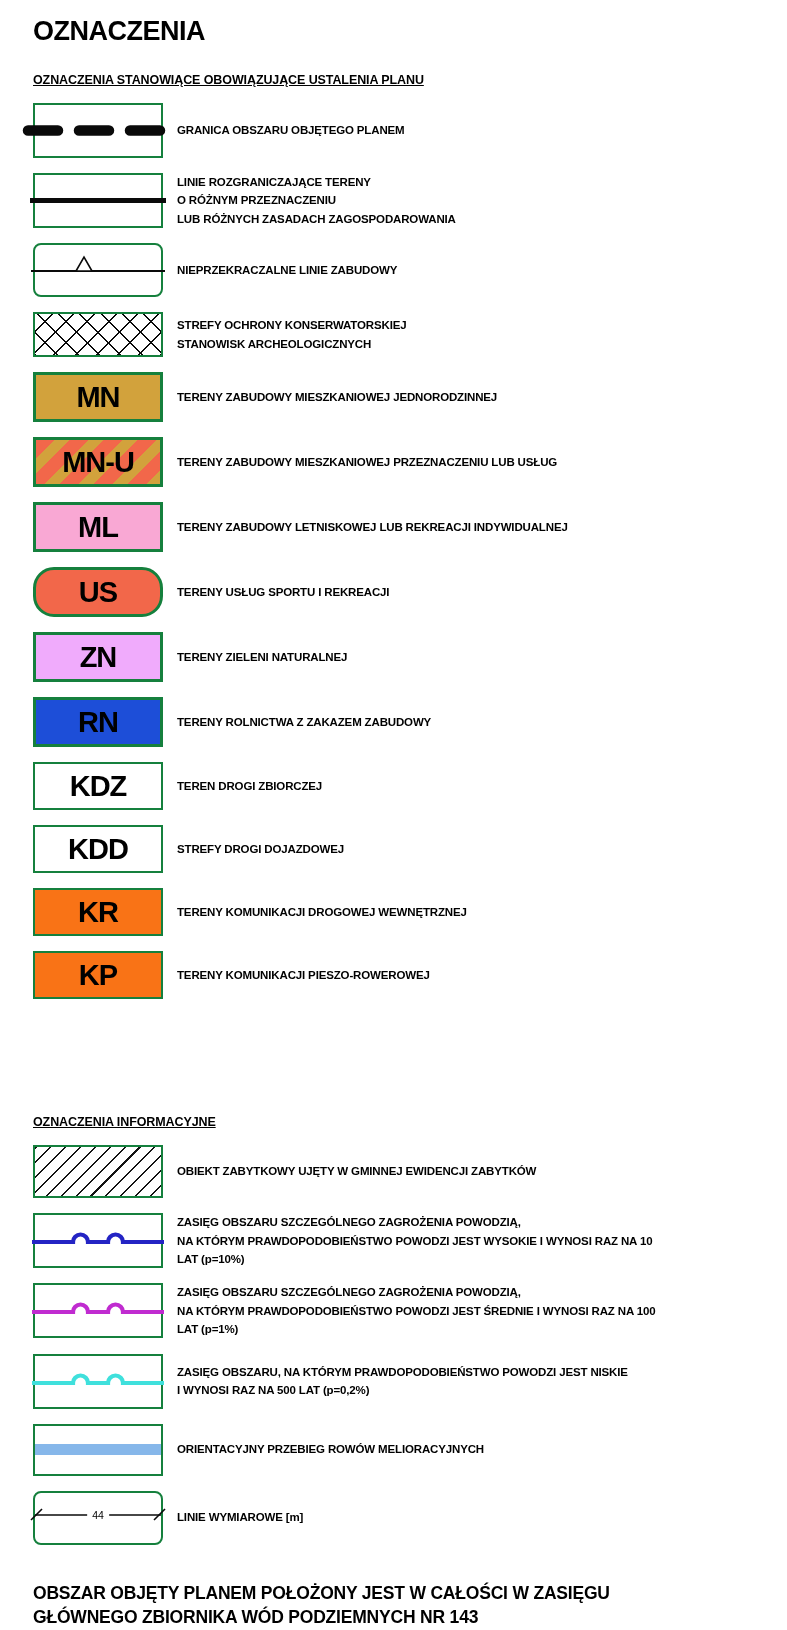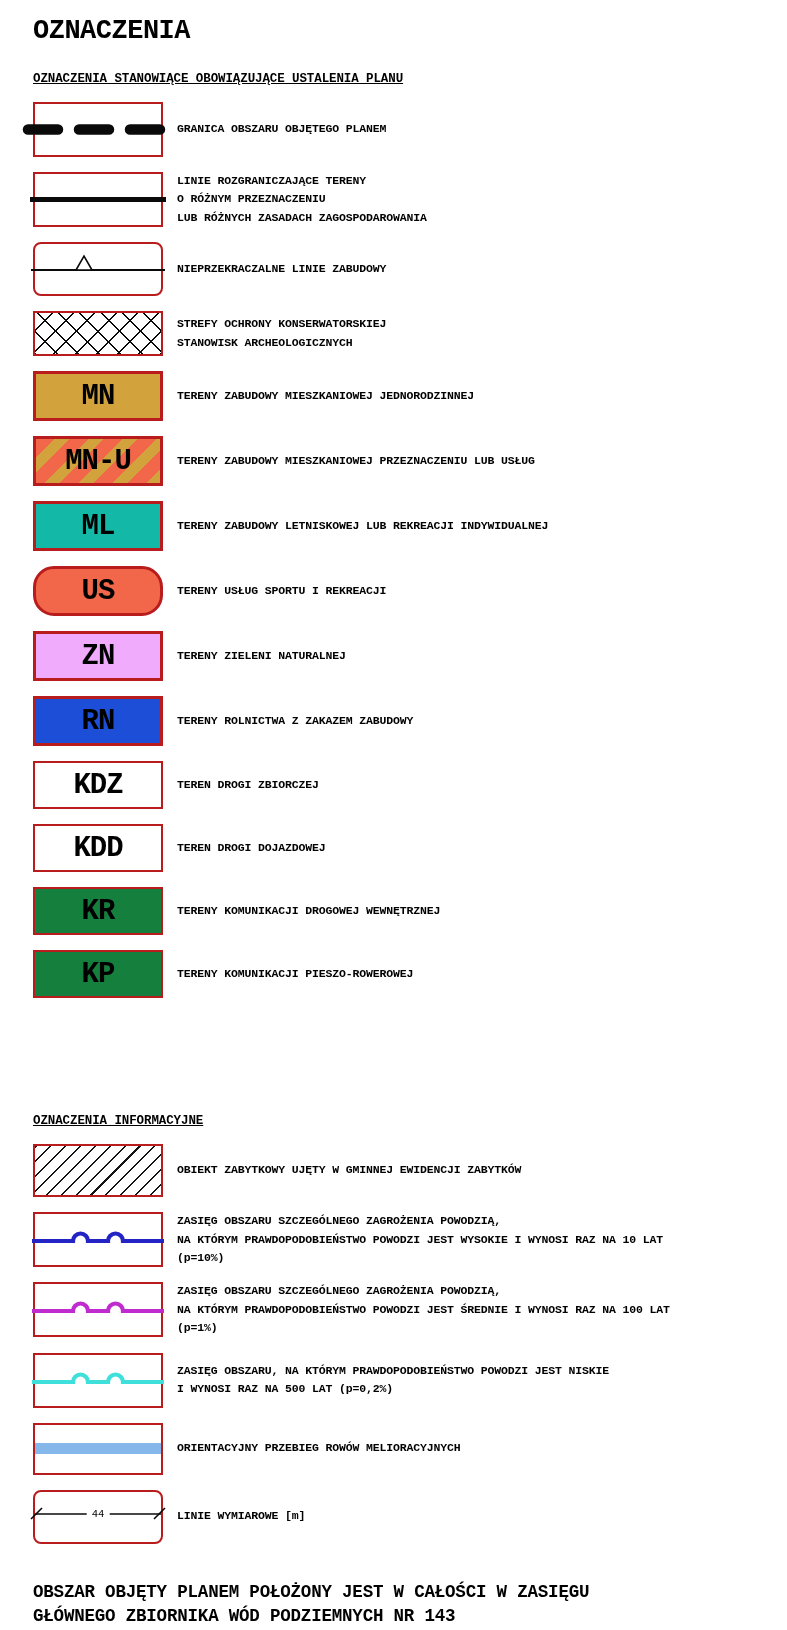--- a/index.html
+++ b/index.html
@@ -1,53 +1,53 @@
 <!DOCTYPE html>
 <html><head>
 <meta charset="utf-8">
 <style>
   * { margin:0; padding:0; box-sizing:border-box; }
   body { background:#fff; }
   .page {
     position:relative; width:674px; height:1630px; background:#ffffff;
-    font-family:Liberation Mono, monospace; color:#000;
+    font-family:Liberation Sans, sans-serif; color:#000;
     padding:16px 0 0 33px; overflow:hidden;
   }
   .title { font-size:27px; font-weight:bold; letter-spacing:-0.5px; margin-bottom:26px; }
   .sec-h {
     font-size:12.5px; font-weight:bold; text-decoration:underline;
     letter-spacing:-0.1px; margin-bottom:16px;
   }
   .sec-h.informational { margin-top:116px; }
   .row { display:flex; align-items:center; margin-bottom:15px; }
   .sym {
     position:relative; flex:0 0 130px; width:130px; height:50px;
-    background:#fff; border:2px solid #b91c1c;
+    background:#fff; border:2px solid #15803d;
   }
   .sym svg { position:absolute; left:0; top:0; width:100%; height:100%; overflow:visible; display:block; }
   .h55 { height:55px; }
   .h54 { height:54px;border-radius:8px; }
   .h53 { height:53px; }
   .h52 { height:52px; }
   .h45 { height:45px; }
   .swatch { border-width:3px; display:flex; align-items:center; justify-content:center; }
   .code { font-size:29px; font-weight:bold; letter-spacing:-1px; line-height:1; }
   .lbl {
     margin-left:14px; font-size:11.5px; font-weight:bold; line-height:1.6;
     letter-spacing:-0.15px; white-space:pre-line;
   }
   .mid-line { position:absolute; left:-5px; right:-5px; top:50%; height:5px; margin-top:-2.5px; background:#0a0a0a; }
   .fill-mn   { background:#d2a23c; }
   .fill-mnu  { background:repeating-linear-gradient(135deg,#f2674a 0 13px,#d2a23c 13px 24px); }
-  .fill-ml   { background:#14b8a6; }
+  .fill-ml   { background:#f9a8d4; }
   .fill-us   { background:#f2674a;border-radius:21px; }
   .fill-zn   { background:#f0abfc; }
   .fill-rn   { background:#1d4ed8; }
   .fill-white{ background:#ffffff; }
-  .fill-gray { background:#15803d; }
+  .fill-gray { background:#f97316; }
   .crosshatch {
     background-image:
       repeating-linear-gradient(45deg,  #0a0a0a 0, #0a0a0a 1.4px, transparent 1.4px, transparent 15px),
       repeating-linear-gradient(-45deg, #0a0a0a 0, #0a0a0a 1.4px, transparent 1.4px, transparent 15px);
   }
   .hatch {
     background-image: repeating-linear-gradient(135deg, #141414 0, #141414 1.5px, transparent 1.5px, transparent 10.5px);
   }
   .band { position:absolute; left:0; right:0; top:50%; height:11px; margin-top:-5.5px; background:#86b7ea; }
   .dim-val {
@@ -148,21 +148,21 @@
     <div class="sym swatch fill-white" style="border-width:2px;height:48px">
       <span class="code">KDZ</span>
     </div>
     <div class="lbl">TEREN DROGI ZBIORCZEJ</div>
   </div>
 
   <div class="row">
     <div class="sym swatch fill-white" style="border-width:2px;height:48px">
       <span class="code">KDD</span>
     </div>
-    <div class="lbl">TEREN DROGI DOJAZDOWEJ</div>
+    <div class="lbl">STREFY DROGI DOJAZDOWEJ</div>
   </div>
 
   <div class="row">
     <div class="sym swatch fill-gray" style="border-width:2px;height:48px">
       <span class="code">KR</span>
     </div>
     <div class="lbl">TERENY KOMUNIKACJI DROGOWEJ WEWNĘTRZNEJ</div>
   </div>
 
   <div class="row">

